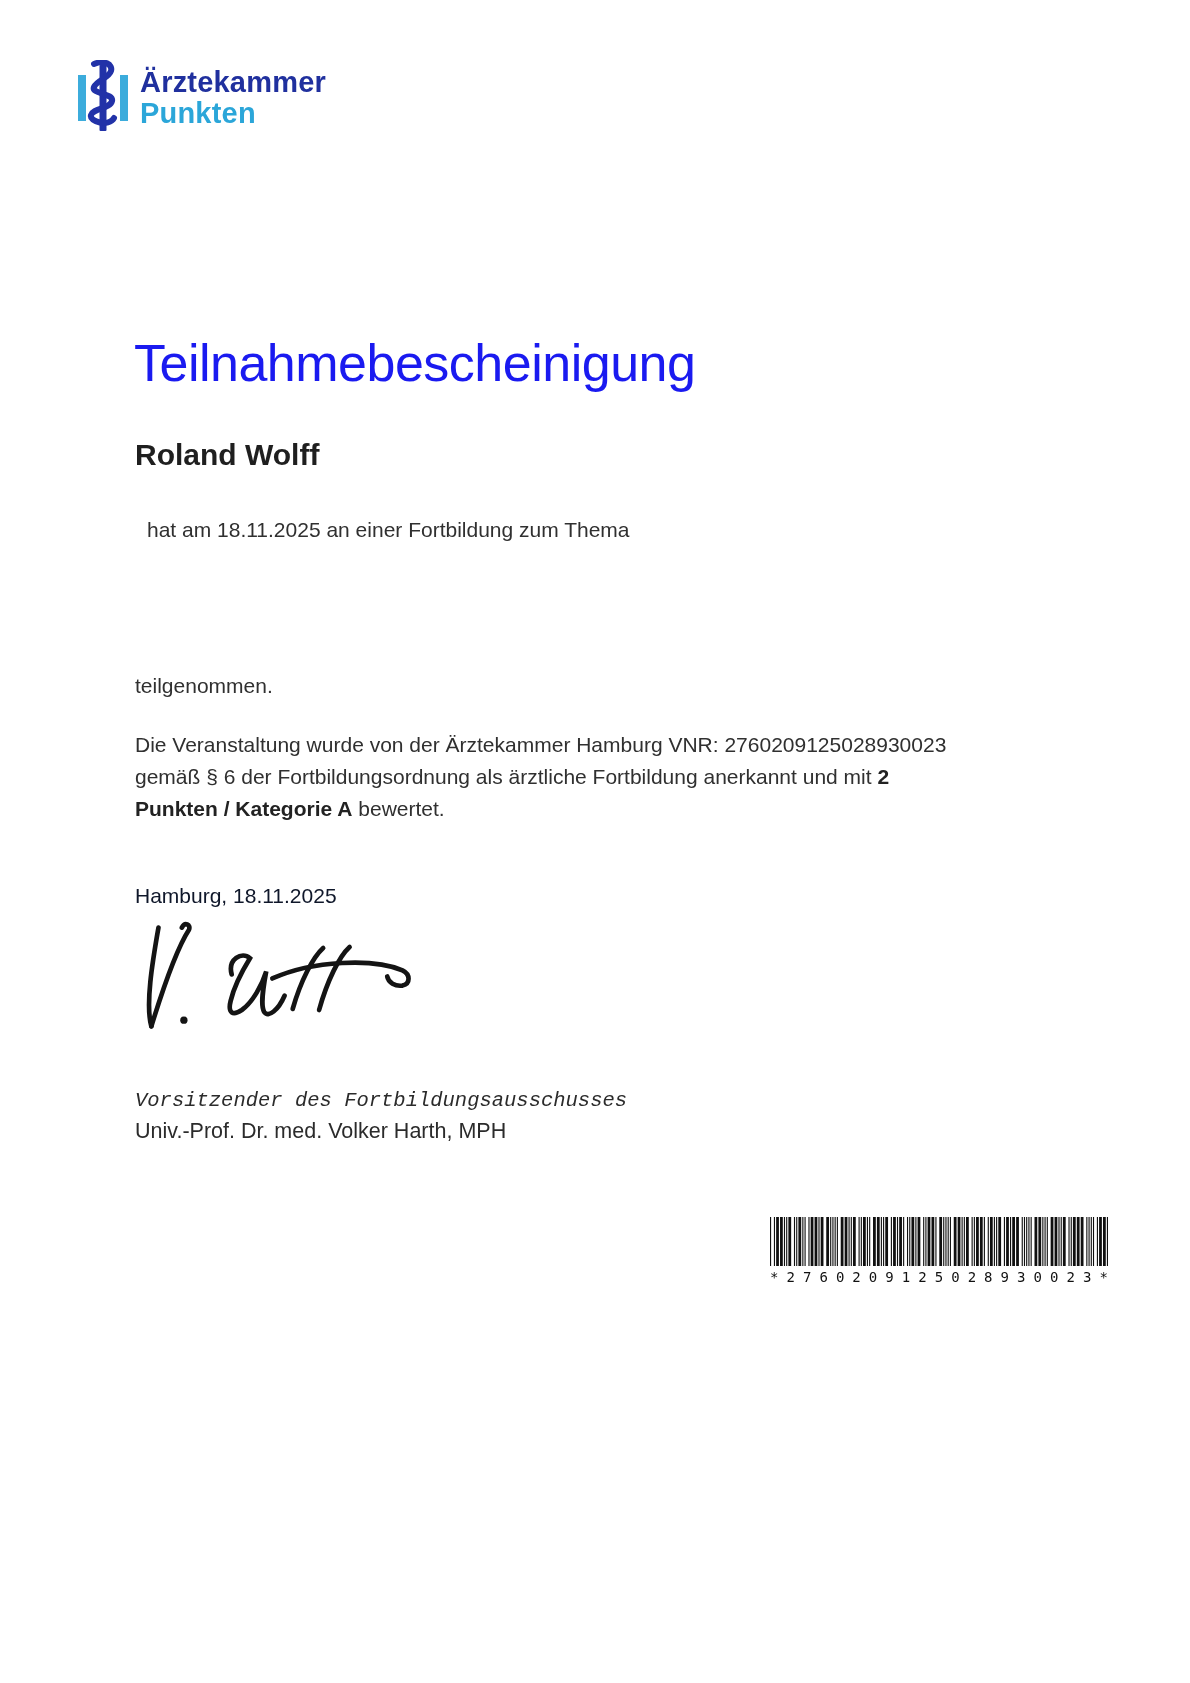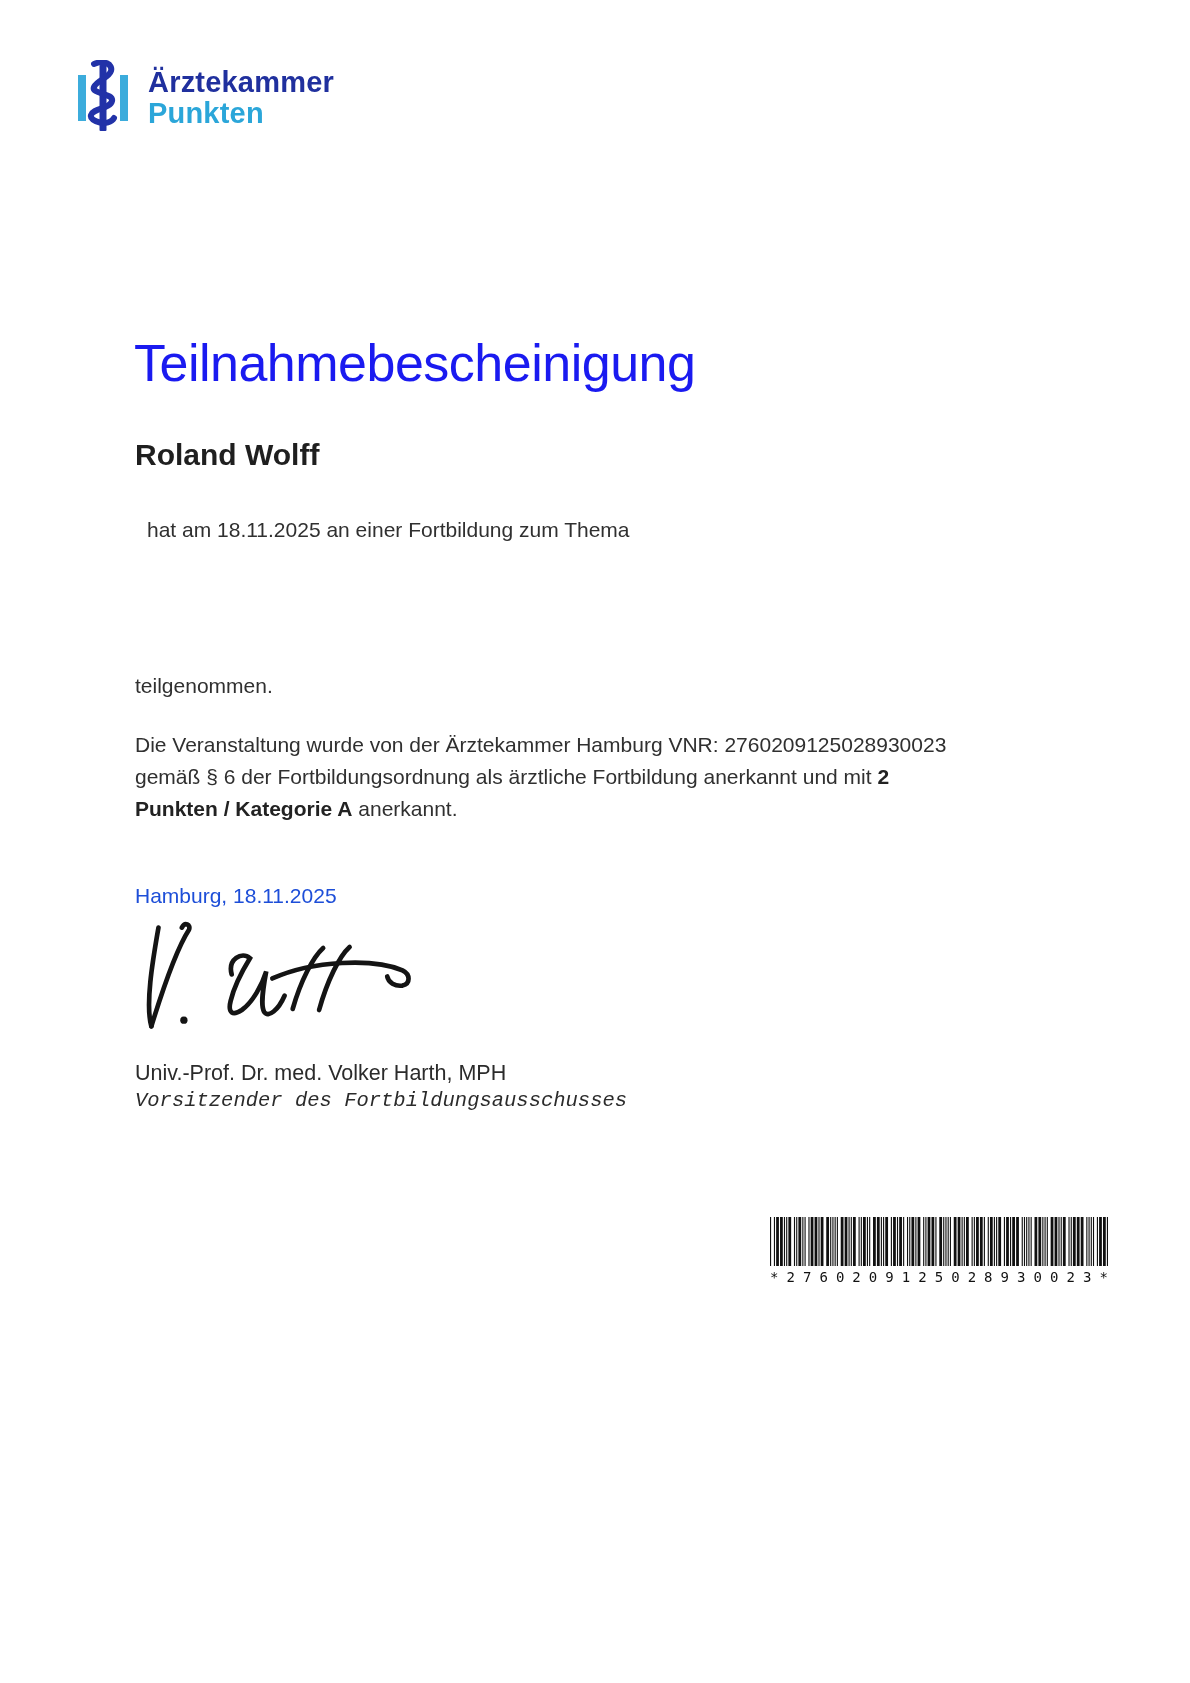--- a/index.html
+++ b/index.html
@@ -1,41 +1,41 @@
 <!DOCTYPE html>
 <html><head>
 <meta charset="utf-8">
 <style>
   html,body{margin:0;padding:0;background:#ffffff;}
   body{font-family:"Liberation Sans","DejaVu Sans",sans-serif;}
   .page{position:relative;width:1190px;height:1683px;background:#ffffff;overflow:hidden;}
 
   
-  .logo{position:absolute;left:78px;top:60px;display:flex;align-items:center;gap:20px;}
+  .logo{position:absolute;left:78px;top:60px;display:flex;align-items:center;gap:12px;}
   .logo-icon{display:block;}
   .logo-text{line-height:1.06;letter-spacing:0.2px;}
   .logo-line1{font-size:29px;font-weight:700;color:#20309e;}
   .logo-line2{font-size:29px;font-weight:700;color:#2ba6d9;}
 
   
   .title{position:absolute;left:134px;top:334px;margin:0;font-size:52px;line-height:1.15;
          font-weight:400;color:#1a1af0;letter-spacing:-0.5px;}
   .recipient{position:absolute;left:135px;top:438px;font-size:30px;font-weight:700;color:#1f1f1f;}
   .intro{position:absolute;left:135px;top:506px;margin:12px;font-size:21px;color:#303030;}
   .course{position:absolute;left:135px;top:561px;margin:0;width:830px;font-size:30px;
           line-height:45px;font-weight:700;color:#2127cd;}
   .participation{position:absolute;left:135px;top:674px;margin:0;font-size:21px;color:#303030;}
   .recognition{position:absolute;left:135px;top:729px;margin:0;width:820px;font-size:21px;
                line-height:32px;color:#303030;}
   .recognition strong{color:#222222;}
-  .place-date{position:absolute;left:135px;top:884px;margin:0;font-size:21px;color:#1d4ed8;}
+  .place-date{position:absolute;left:135px;top:884px;margin:0;font-size:21px;color:#0f172a;}
 
   
   .signature{position:absolute;left:130px;top:912px;}
-  .signer-name{position:absolute;left:135px;top:1061px;font-size:21.5px;color:#2b2b2b;}
+  .signer-name{position:absolute;left:135px;top:1119px;font-size:21.5px;color:#2b2b2b;}
   .signer-role{position:absolute;left:135px;top:1089px;font-size:20.5px;font-style:italic;color:#2b2b2b;font-family:Liberation Mono, monospace;}
 
   
   .barcode{position:absolute;left:770px;top:1217px;width:338px;}
   #barcode-svg{display:block;width:338px;height:49px;}
   #barcode-svg rect{fill:#101010;}
   .barcode-text{display:flex;justify-content:space-between;width:338px;margin-top:3px;
                 font-family:"DejaVu Sans Mono","Liberation Mono",monospace;font-size:14px;color:#111111;}
 </style>
 </head>
@@ -59,21 +59,21 @@
 
   <h1 class="title">Teilnahmebescheinigung</h1>
 
   <div class="recipient">Roland Wolff</div>
 
   <p class="intro">hat am 18.11.2025 an einer Fortbildung zum Thema</p>
 
 
   <p class="participation">teilgenommen.</p>
 
-  <p class="recognition"><span>Die Veranstaltung wurde von der Ärztekammer Hamburg VNR: 2760209125028930023 gemäß § 6 der Fortbildungsordnung als ärztliche Fortbildung anerkannt und mit </span><strong>2 Punkten / Kategorie A</strong><span> anerkannt.</span></p>
+  <p class="recognition"><span>Die Veranstaltung wurde von der Ärztekammer Hamburg VNR: 2760209125028930023 gemäß § 6 der Fortbildungsordnung als ärztliche Fortbildung anerkannt und mit </span><strong>2 Punkten / Kategorie A</strong><span> bewertet.</span></p>
 
   <p class="place-date">Hamburg, 18.11.2025</p>
 
   <svg class="signature" width="305" height="135" viewBox="0 0 300 130" xmlns="http://www.w3.org/2000/svg">
     <g fill="none" stroke="#141414" stroke-width="4.6" stroke-linecap="round">
       <path d="M28,14 C22,48 15,90 21,111"></path>
       <path d="M21,111 C33,72 47,33 58,16 C60,11 54,8 51,14"></path>
       <path d="M100,60 C96,45 110,37 118,44 C110,57 102,73 99,86 C96,98 101,101 110,95
                C121,87 130,70 134,57 C131,73 128,90 132,97 C136,103 146,95 152,81"></path>
       <path d="M160,94 C168,66 180,43 190,34"></path>

